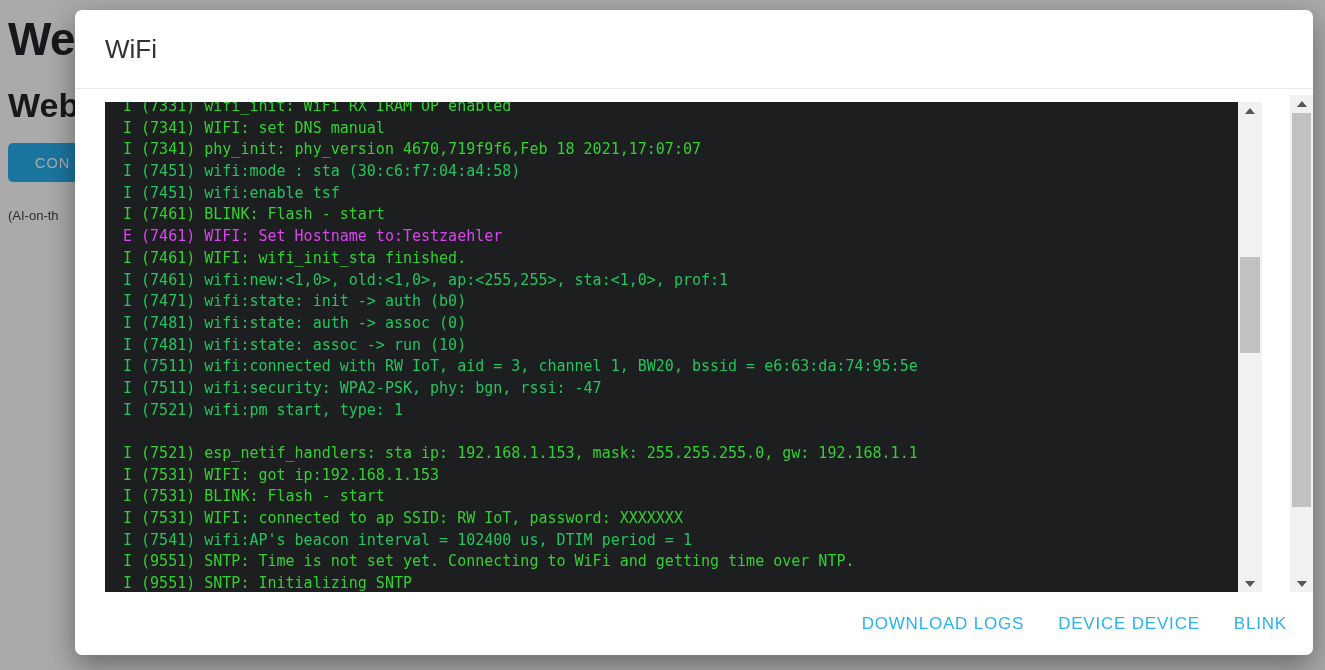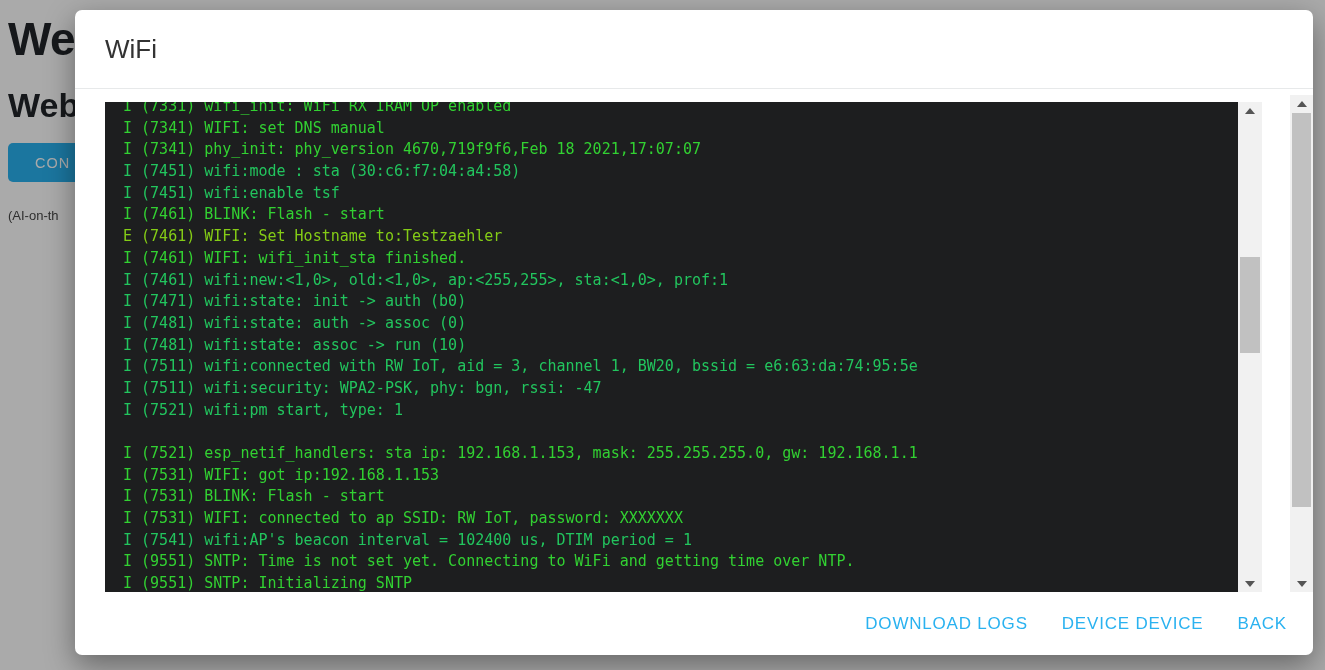--- a/index.html
+++ b/index.html
@@ -34,21 +34,21 @@
   
   .console { position:absolute; left:30px; top:92px; width:1157px; height:490px;
              background:#1d1e1f; }
   .console-view { position:absolute; left:0; top:0; right:24px; bottom:0; overflow:hidden; }
   .console-pre { margin-top:-6px; padding-left:18px;
                  font-family:"DejaVu Sans Mono", monospace;
                  font-size:15px; line-height:21.7px; white-space:pre; }
   .line { height:21.7px; }
   .line.green { color:#32d132; }
   .line.white { color:#22c55e; }
-  .line.red   { color:#84cc16; }
+  .line.red   { color:#d946ef; }
 
   
   .sbar { position:absolute; background:#f1f1f1; }
   .sbar-console { right:0; top:0; width:24px; height:490px; }
   .sbar-modal   { left:1215px; top:85px; width:23px; height:497px; }
   .sb-btn { position:absolute; left:0; right:0; height:17px; display:flex;
             align-items:center; justify-content:center; background:#f1f1f1; }
   .sb-btn.up { top:0; } .sb-btn.down { bottom:0; }
   .tri-up { width:0; height:0; border-left:5px solid transparent;
             border-right:5px solid transparent; border-bottom:6px solid #555555; }
@@ -107,17 +107,17 @@
         </div>
       <div class="sb-thumb"></div>
       <div class="sb-btn down">
           <div class="tri-down"></div>
         </div>
     </div>
 
     <div class="modal-footer">
       <button class="footer-btn">DOWNLOAD LOGS</button>
       <button class="footer-btn">DEVICE DEVICE</button>
-      <button class="footer-btn">BACK</button>
+      <button class="footer-btn">BLINK</button>
     </div>
 
   </div>
 </div>
 
 </body></html>

